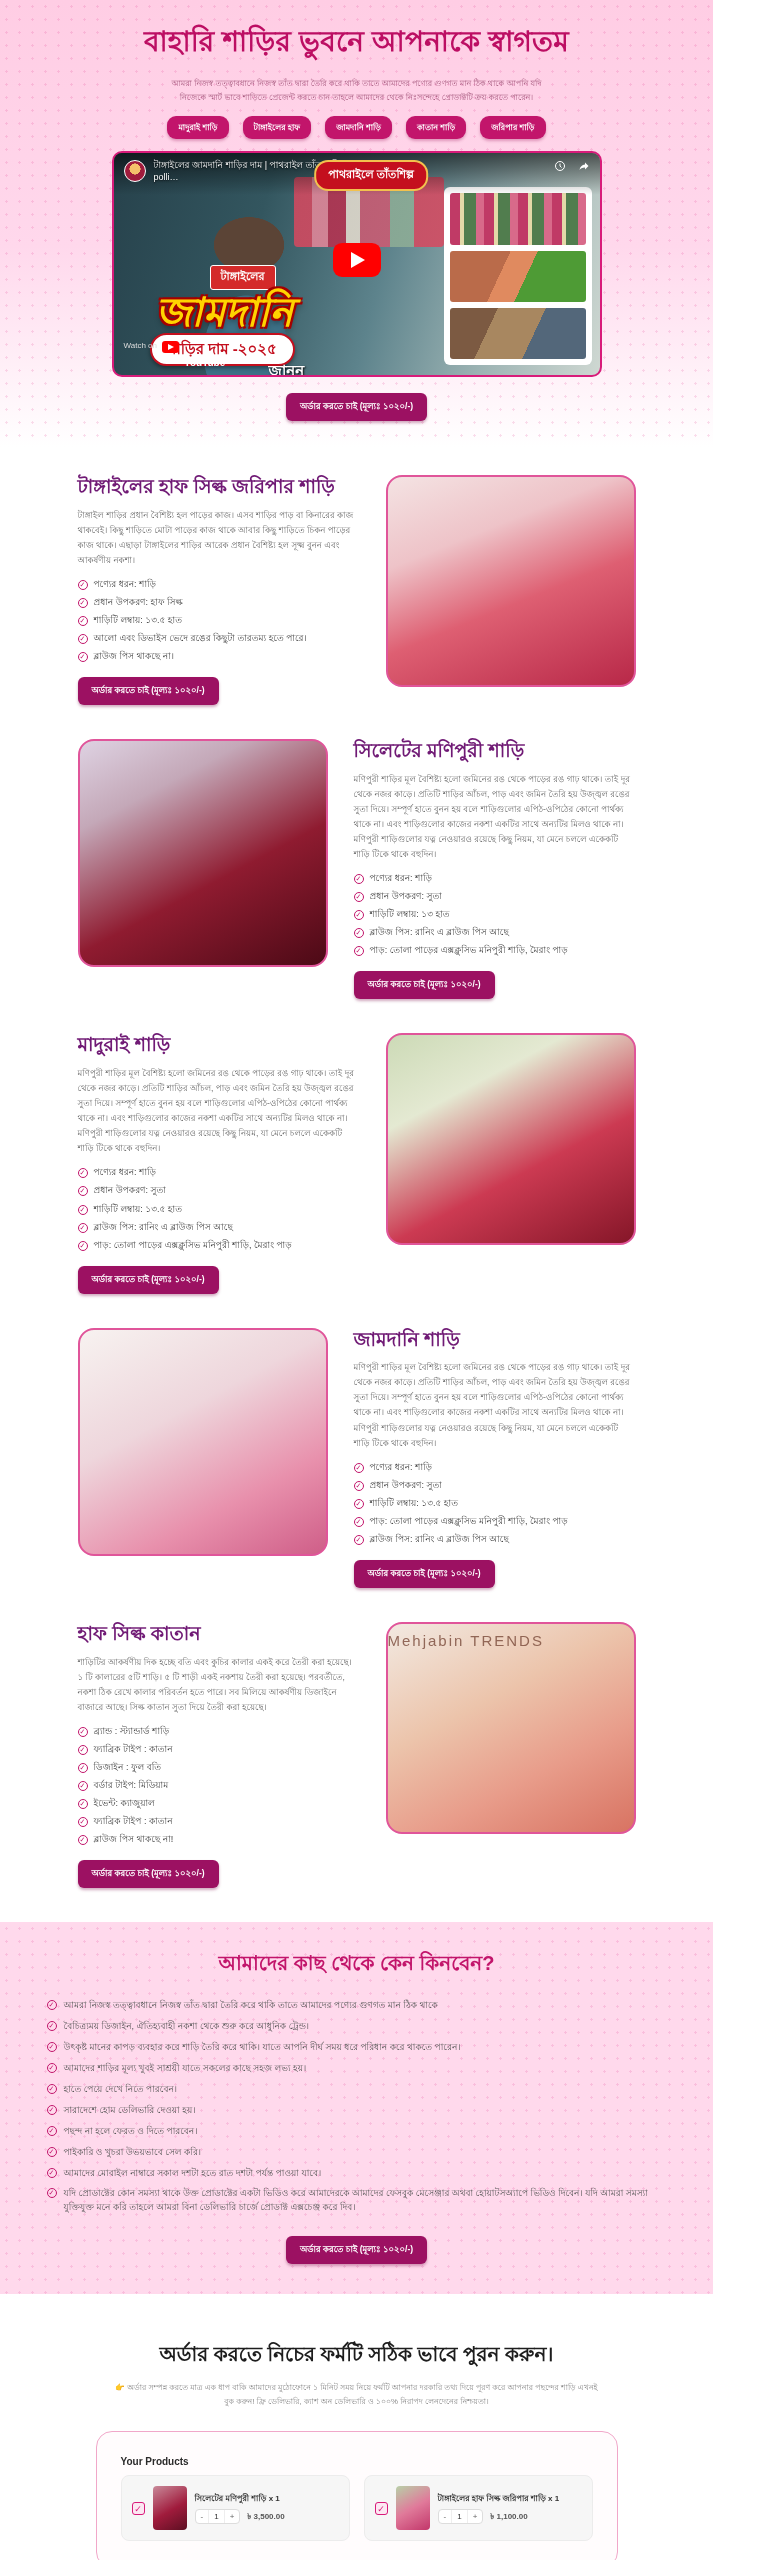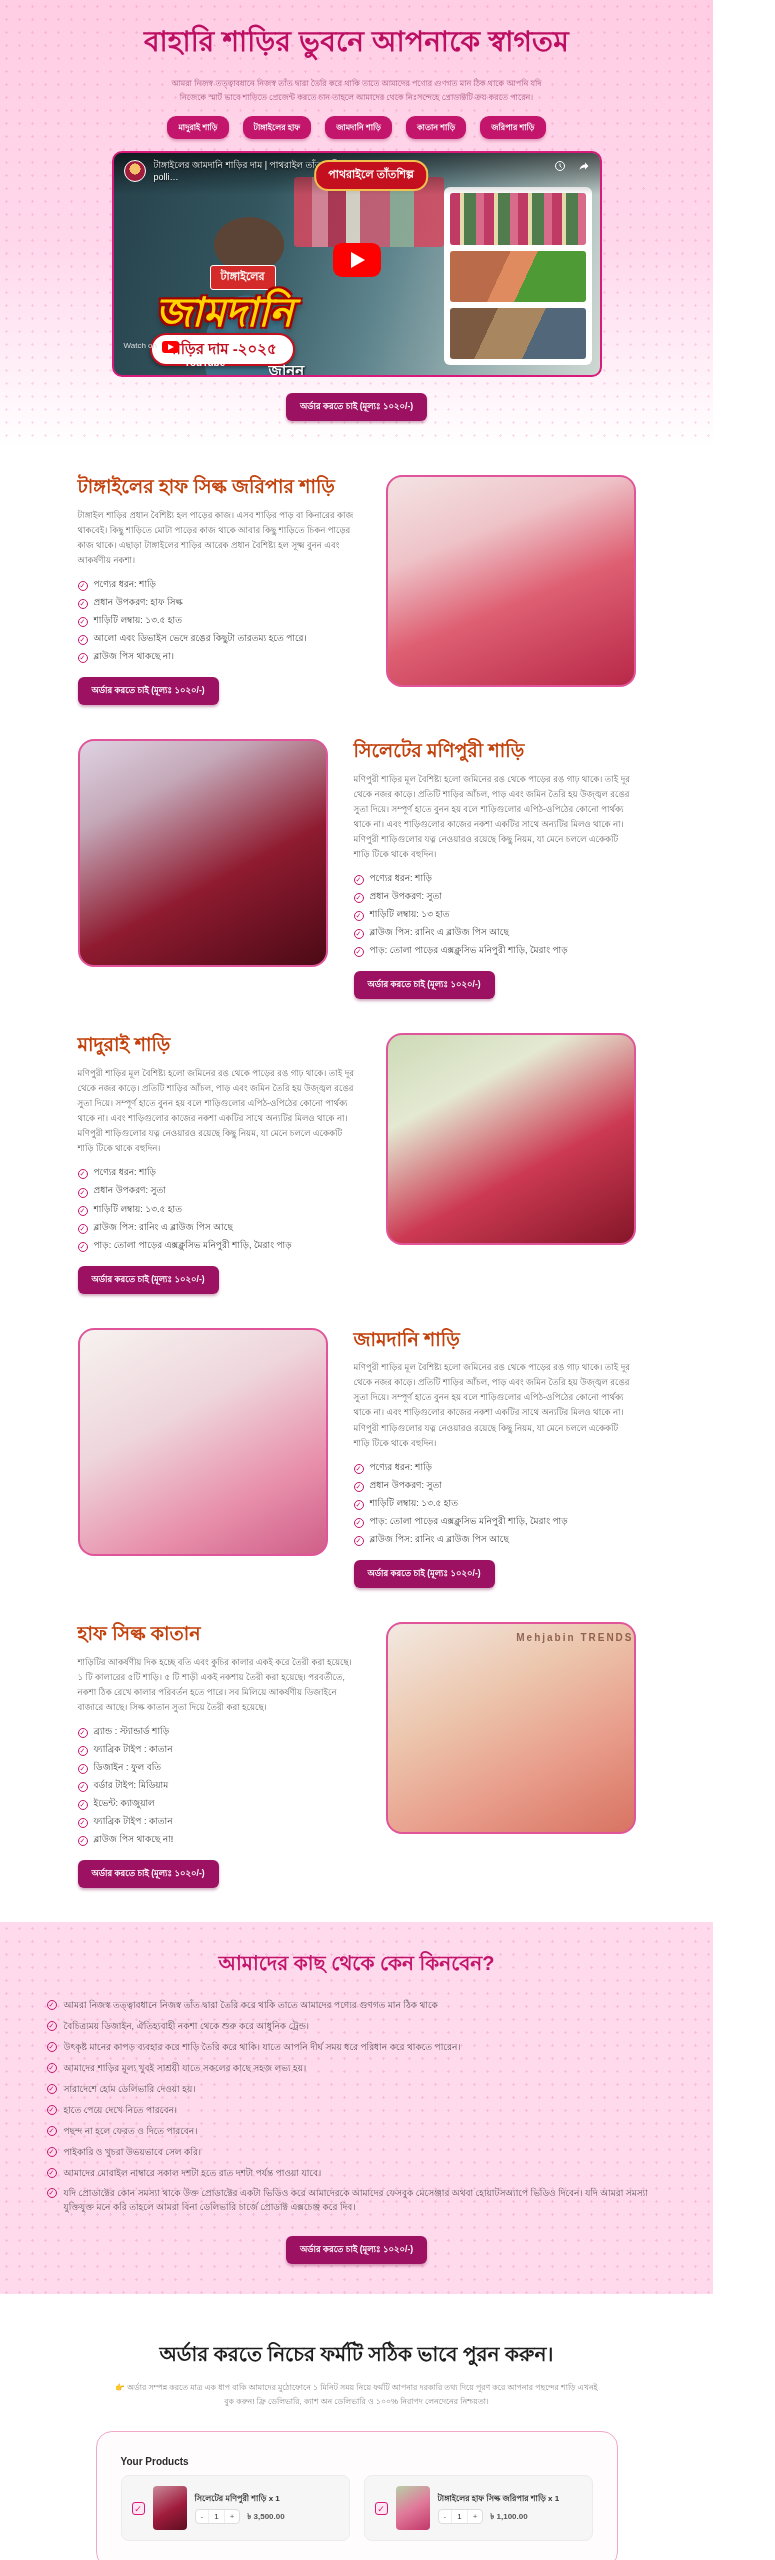--- a/index.html
+++ b/index.html
@@ -75,36 +75,36 @@
 
   .cta-btn { display: inline-block; background: #9c1162; color: #fff; font-size: 8.5px; font-weight: 700;
              padding: 7px 14px; border-radius: 6px; border: none; cursor: pointer;
              box-shadow: 0 2px 3px rgba(120,8,70,.35); }
   .hero .cta-btn { margin-top: 16px; }
 
   
   .sections { width: 558px; margin: 28px auto 0; }
   .sec { display: flex; gap: 26px; margin-bottom: 34px; align-items: flex-start; }
   .sec .txt { flex: 1.08; text-align: left; }
-  .sec h2 { font-size: 19px; font-weight: 800; color: #c2410c; line-height: 1.25; margin-bottom: 9px; }
+  .sec h2 { font-size: 19px; font-weight: 800; color: #701a75; line-height: 1.25; margin-bottom: 9px; }
   .sec .desc { font-size: 8.6px; color: #6b6b6b; line-height: 1.75; margin-bottom: 10px; }
   .blist { list-style: none; }
-  .blist li { display: flex; gap: 6px; font-size: 9px; color: #444; line-height: 1.45; margin-bottom: 5px; align-items: flex-end; }
+  .blist li { display: flex; gap: 6px; font-size: 9px; color: #444; line-height: 1.45; margin-bottom: 5px; align-items: center; }
   .bicon { flex: 0 0 10px; width: 10px; height: 10px; margin-top: 1px; border-radius: 50%;
            border: 1px solid #c2156b; color: #c2156b; font-size: 7px; line-height: 8px; text-align: center; font-weight: 700; }
   .sec .cta-btn { margin-top: 9px; }
   .pimg { flex: 0 0 250px; height: 212px; border-radius: 16px; border: 2px solid #e0559a;
           position: relative; overflow: hidden; }
   .pimg.i1 { background: linear-gradient(158deg, #f4e3e3 0%, #eec3c8 30%, #de5f72 58%, #b82848 100%); }
   .pimg.i2 { background: linear-gradient(152deg, #ded2e2 0%, #c4a8b8 25%, #8f1b30 60%, #4c0a16 100%); height: 228px; }
   .pimg.i3 { background: linear-gradient(152deg, #ccdab6 0%, #e4e9d2 28%, #cc3a52 62%, #851628 100%); }
   .pimg.i4 { background: linear-gradient(152deg, #f7f2f0 0%, #eed6dc 38%, #e890ac 72%, #cf5e88 100%); height: 228px; }
   .pimg.i5 { background: linear-gradient(152deg, #f2e9e1 0%, #ecc4ab 38%, #e89c8a 68%, #d87362 100%); }
-  .pimg .mark { position: absolute; top: 8px; left: 0; right: 0; text-align: right; color: #7a4a3a;
-                font-size: 10px; font-weight: 700; letter-spacing: 2px; opacity: .8; }
+  .pimg .mark { position: absolute; top: 8px; left: 0; right: 0; text-align: left; color: #7a4a3a;
+                font-size: 15px; font-weight: 400; letter-spacing: 2px; opacity: .8; }
 
   
   .why { background-color: #ffd9ec;
          background-image: radial-gradient(rgba(216,27,122,.14) 1px, transparent 1.3px);
          background-size: 13px 13px; padding: 26px 0 30px; text-align: center; margin-top: 6px; }
   .why h2 { font-size: 20px; font-weight: 800; color: #c2156b; margin-bottom: 18px; }
   .why ul { list-style: none; width: 620px; margin: 0 auto; text-align: left; }
   .why li { display: flex; gap: 7px; font-size: 9px; color: #555; line-height: 1.55; margin-bottom: 7px; align-items: flex-start; }
   .why .cta-btn { margin-top: 14px; }
 
@@ -372,25 +372,25 @@
       <li>
           <span class="bicon">✓</span>
           <span>উৎকৃষ্ট মানের কাপড় ব্যবহার করে শাড়ি তৈরি করে থাকি। যাতে আপনি দীর্ঘ সময় ধরে পরিধান করে থাকতে পারেন।</span>
         </li>
       <li>
           <span class="bicon">✓</span>
           <span>আমাদের শাড়ির মূল্য খুবই সাশ্রয়ী যাতে সকলের কাছে সহজ লভ্য হয়।</span>
         </li>
       <li>
           <span class="bicon">✓</span>
+          <span>হাতে পেয়ে দেখে নিতে পারবেন।</span>
+        </li>
+      <li>
+          <span class="bicon">✓</span>
           <span>সারাদেশে হোম ডেলিভারি দেওয়া হয়।</span>
-        </li>
-      <li>
-          <span class="bicon">✓</span>
-          <span>হাতে পেয়ে দেখে নিতে পারবেন।</span>
         </li>
       <li>
           <span class="bicon">✓</span>
           <span>পছন্দ না হলে ফেরত ও দিতে পারবেন।</span>
         </li>
       <li>
           <span class="bicon">✓</span>
           <span>পাইকারি ও খুচরা উভয়ভাবে সেল করি।</span>
         </li>
       <li>

